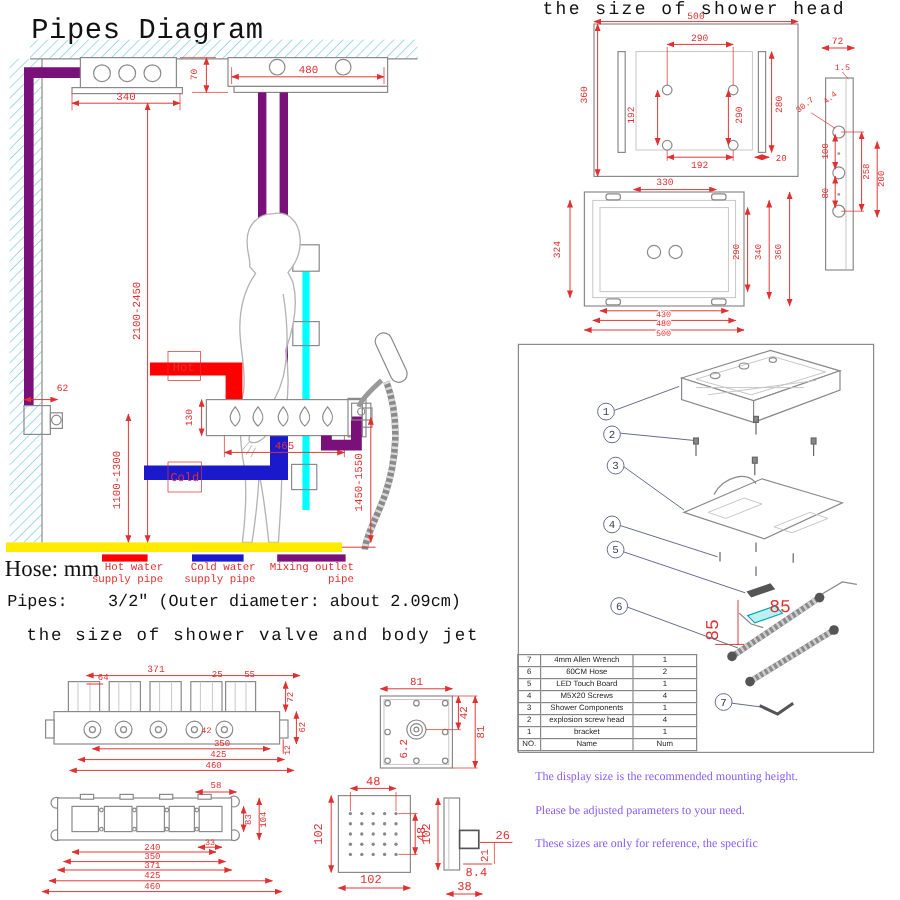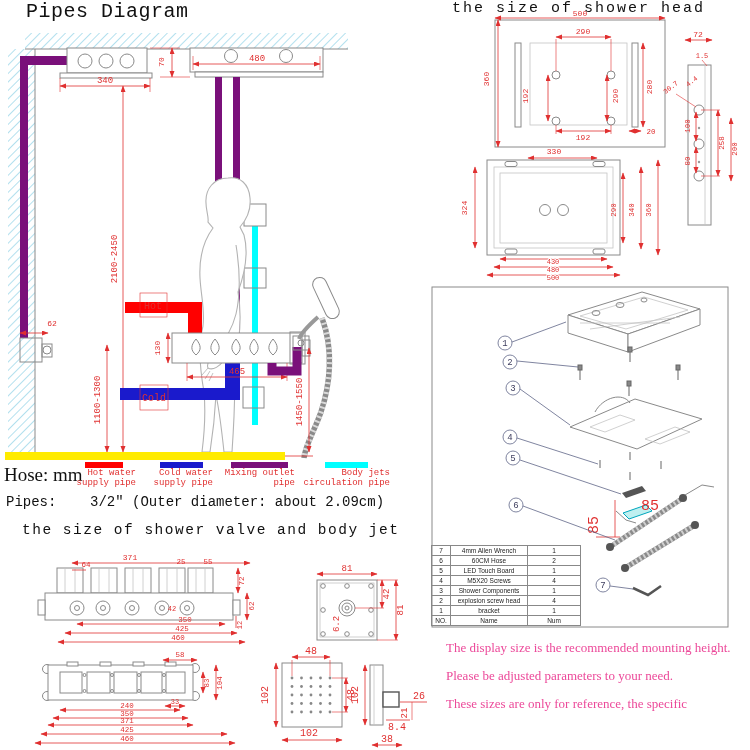--- a/index.html
+++ b/index.html
@@ -1,33 +1,33 @@
 <!DOCTYPE html>
 <html><head>
 <meta charset="utf-8">
 <style>
   html,body{margin:0;padding:0;background:#fff}
   #stage{position:relative;width:750px;height:750px;background:#fff;overflow:hidden;
          font-family:"Liberation Mono",monospace;}
   .abs{position:absolute}
   .title{color:#111;white-space:pre}
-  #t-pipes{left:26px;top:0px;font-size:20px;letter-spacing:.5px}
+  #t-pipes{left:26px;top:13px;font-size:24px;letter-spacing:.5px}
   #t-head{left:452px;top:0px;font-size:15px;letter-spacing:2px}
   #t-valve{left:22px;top:522px;font-size:14.5px;letter-spacing:1.5px}
   #unit{left:4px;top:464px;font-family:"Liberation Serif",serif;font-size:19px;color:#111}
   .li{position:absolute;top:462px;text-align:right}
   .li .bar{height:6px;margin:0 auto}
   .li .lab{margin-top:1px;font-size:9px;line-height:9.5px;color:#e03030;white-space:pre-line}
   #li1{left:72px;width:64px}#li1 .bar{width:38px;background:#ff0000}
   #li2{left:149px;width:64px}#li2 .bar{width:43px;background:#1a1acc}
   #li3{left:223px;width:72px}#li3 .bar{width:57px;background:#7a107a}
   #li4{left:302px;width:88px}#li4 .bar{width:43px;background:#00ffff}
   #spec{left:6px;top:494px;font-size:14px;color:#111;white-space:pre}
   #notes{left:446px;top:634px;width:302px;font-family:"Liberation Serif",serif;
-         font-size:13px;color:#ec4899}
+         font-size:10px;color:#8b5cf6}
   #notes div{height:28px;line-height:28px;white-space:nowrap}
   #parts{left:431px;top:545px;border-collapse:collapse;table-layout:fixed;width:146px}
   #parts td{border:1px solid #888;font-family:"Liberation Sans",sans-serif;font-size:6.5px;
             height:9px;line-height:9px;padding:0;text-align:center;color:#222;
             white-space:nowrap;overflow:hidden}
   #parts td.c1{width:18px}#parts td.c2{width:76px}#parts td.c3{width:52px}
   svg{position:absolute;overflow:visible}
   svg text{font-family:"Liberation Mono",monospace}
   .d{fill:#e03030}
   .ln{stroke:#e03030;stroke-width:.8;fill:none}
@@ -644,25 +644,20 @@
   <div class="li" id="li2">
     <div class="bar"></div>
     <div class="lab">Cold water
 supply pipe</div>
   </div>
   <div class="li" id="li3">
     <div class="bar"></div>
     <div class="lab">Mixing outlet
 pipe</div>
   </div>
-  <div class="li" id="li4">
-    <div class="bar"></div>
-    <div class="lab">Body jets
-circulation pipe</div>
-  </div>
   <div class="abs" id="spec">Pipes:    3/2″ (Outer diameter: about 2.09cm)</div>
 
   <div class="abs" id="notes">
     <div>The display size is the recommended mounting height.</div>
     <div>Please be adjusted parameters to your need.</div>
     <div>These sizes are only for reference, the specific</div>
   </div>
 
 </div>
 

